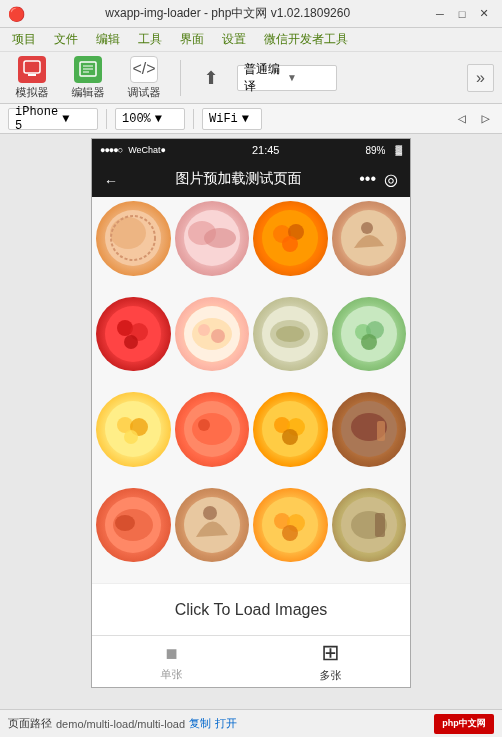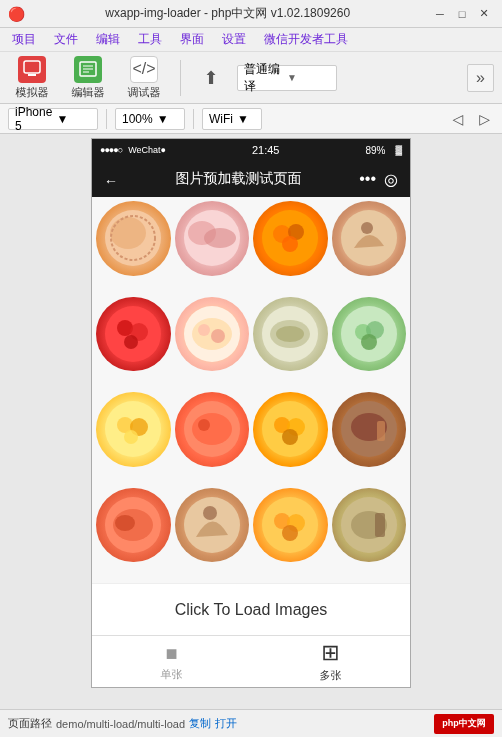--- a/index.html
+++ b/index.html
@@ -50,21 +50,21 @@
       height: 24px;
       display: flex;
       align-items: center;
       padding: 0 4px;
       border-bottom: 1px solid #ddd;
       gap: 2px;
     }
     .menu-item {
       padding: 2px 8px;
       font-size: 12px;
-      color: #6d28d9;
+      color: #4d7c0f;
       cursor: pointer;
     }
 
     
     #toolbar {
       background: #f0f0f0;
       height: 52px;
       display: flex;
       align-items: center;
       padding: 4px 8px;
@@ -132,20 +132,21 @@
 
     
     #device-bar {
       background: #f5f5f5;
       height: 30px;
       display: flex;
       align-items: center;
       padding: 0 8px;
       gap: 4px;
       border-bottom: 1px solid #ccc;
+      font-family: Liberation Mono, monospace;
     }
     .device-dropdown {
       display: flex;
       align-items: center;
       border: 1px solid #ccc;
       background: white;
       padding: 2px 6px;
       cursor: pointer;
       border-radius: 2px;
       font-size: 12px;

